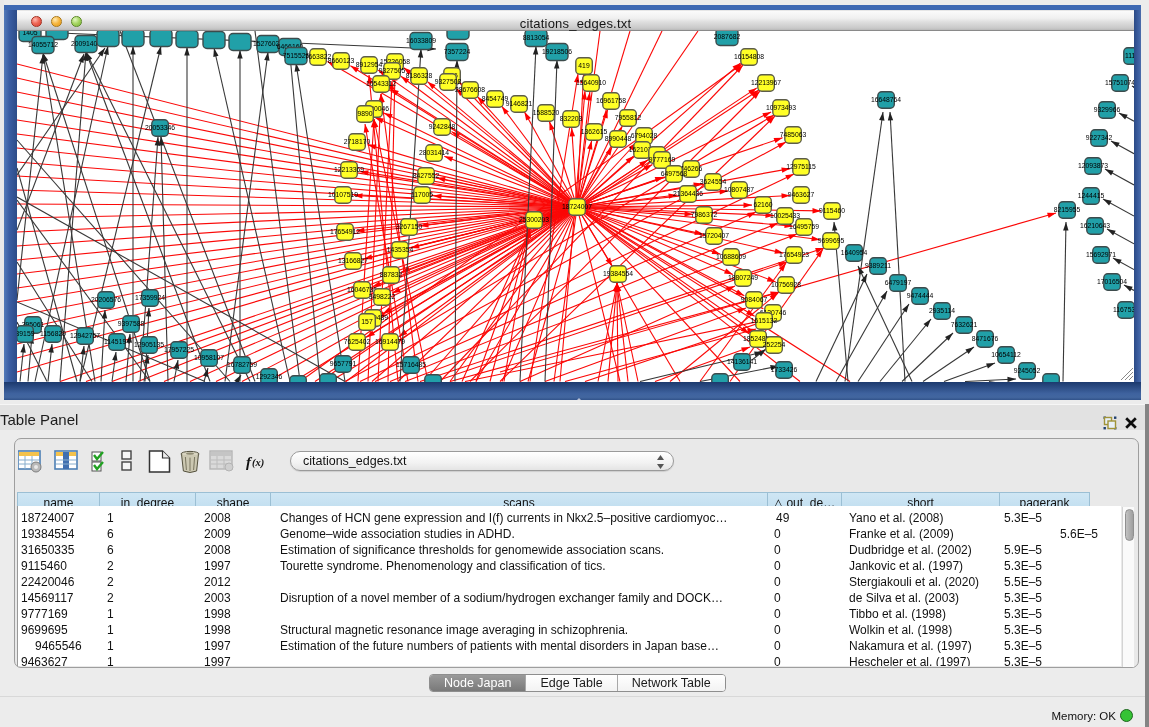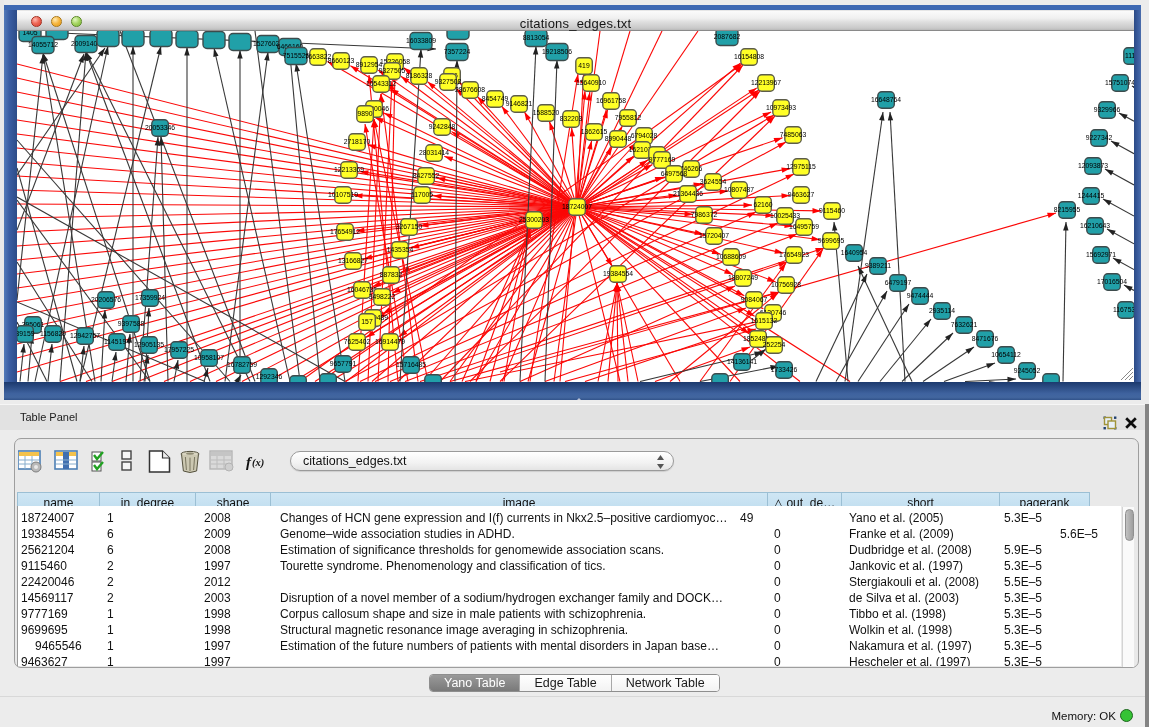--- a/index.html
+++ b/index.html
@@ -13,21 +13,21 @@
 #titlebar{position:absolute;left:13px;top:5px;width:1117px;height:21px;
  background:linear-gradient(180deg,#fbfbfb,#f0f0f0 38%,#dedede 58%,#c9c9c9 90%,#b9b9b9 100%);
  border-top:1px solid #e6e6e6;border-bottom:1px solid #8a8a8a;}
 #titlebar .t{position:absolute;left:0;right:0;top:4.5px;text-align:center;font-size:13px;color:#161616;letter-spacing:.2px}
 .tl{position:absolute;top:5.2px;width:10.5px;height:10.5px;border-radius:50%;}
 #canvas{position:absolute;left:13px;top:26px;width:1117px;height:351px;background:#fff;overflow:hidden}
 #notch{position:absolute;left:569px;top:393px;width:0;height:0;border-left:6px solid transparent;border-right:6px solid transparent;border-bottom:6px solid #b9c2d6}
 
 #tpanel{position:absolute;left:0;top:400px;width:1149px;height:327px;background:#ececec}
 #tphead{position:absolute;left:0;top:4px;width:1145px;height:26px;background:#e2e2e2;border-top:1px solid #f6f6f6}
-#tphead .t{position:absolute;left:20px;top:6px;font-size:11px;color:#1c1c1c}
+#tphead .t{position:absolute;left:0;top:6px;font-size:15px;color:#1c1c1c}
 #contbox{position:absolute;left:14px;top:38px;width:1125px;height:230px;background:#e9e9e9;border:1px solid #9e9e9e;border-radius:7px}
 #thead{position:absolute;left:17px;top:84px;width:1081px;height:22px}
 .hcell{position:absolute;top:8px;height:24px;background:linear-gradient(180deg,#cfe6f4,#bcdcee);border:1px solid #9bbfd4;border-left:none;
  font-size:12px;color:#111;text-align:center;line-height:21px}
 .hcell.first{border-left:1px solid #9bbfd4}
 .trow{position:absolute;left:0px;width:1121px;height:16px;font-size:12px;color:#111;overflow:hidden}
 .trow span{position:absolute;top:1px;white-space:nowrap}
 #vsb{position:absolute;left:1122px;top:107px;width:12px;height:160px;background:#fafafa;border-left:1px solid #d4d4d4}
 #vsbthumb{position:absolute;left:1.5px;top:2px;width:9px;height:32px;background:linear-gradient(90deg,#c2c2c2,#9e9e9e);border-radius:5px;border:0.5px solid #8f8f8f}
 
@@ -839,85 +839,84 @@
     <svg style="position:absolute;right:8px;top:3px" width="9" height="14" viewBox="0 0 9 14">
       <path d="M4.5 0 L8 5 H1 Z" fill="#555"></path>
         <path d="M4.5 14 L1 9 H8 Z" fill="#555"></path>
     </svg>
   </div>
 
   <div id="thead">
     <div class="hcell first" style="left:0px;width:83px">name</div>
     <div class="hcell" style="left:83px;width:96px">in_degree</div>
     <div class="hcell" style="left:179px;width:75px">shape</div>
-    <div class="hcell" style="left:254px;width:497px">image</div>
+    <div class="hcell" style="left:254px;width:497px">scans</div>
     <div class="hcell" style="left:751px;width:74px">△ out_de…</div>
     <div class="hcell" style="left:825px;width:158px">short</div>
     <div class="hcell" style="left:983px;width:90px">pagerank</div>
   </div>
   <div class="abs" style="left:17px;top:106px;width:1104px;height:160px;background:#fff"></div>
   <div class="abs" style="left:0;top:108px;width:1121px;height:158px;overflow:hidden">
 <div class="trow" style="top:2px">
         <span style="left:21px">18724007</span>
         <span style="left:107px">1</span>
         <span style="left:204px">2008</span>
         <span style="left:280px">Changes of HCN gene expression and I(f) currents in Nkx2.5–positive cardiomyoc…</span>
-        <span style="left:740px">49</span>
-        <span style="left:849px">Yano et al. (2005)</span>
+        <span style="left:776px">49</span>
+        <span style="left:849px">Yano et al. (2008)</span>
         <span style="left:1004px">5.3E–5</span>
       </div>
 <div class="trow" style="top:18px">
         <span style="left:21px">19384554</span>
         <span style="left:107px">6</span>
         <span style="left:204px">2009</span>
         <span style="left:280px">Genome–wide association studies in ADHD.</span>
         <span style="left:774px">0</span>
         <span style="left:849px">Franke et al. (2009)</span>
         <span style="left:1060px">5.6E–5</span>
       </div>
 <div class="trow" style="top:34px">
-        <span style="left:21px">25621204</span>
+        <span style="left:21px">31650335</span>
         <span style="left:107px">6</span>
         <span style="left:204px">2008</span>
         <span style="left:280px">Estimation of significance thresholds for genomewide association scans.</span>
         <span style="left:774px">0</span>
-        <span style="left:849px">Dudbridge et al. (2008)</span>
+        <span style="left:849px">Dudbridge et al. (2002)</span>
         <span style="left:1004px">5.9E–5</span>
       </div>
 <div class="trow" style="top:50px">
         <span style="left:21px">9115460</span>
         <span style="left:107px">2</span>
         <span style="left:204px">1997</span>
         <span style="left:280px">Tourette syndrome. Phenomenology and classification of tics.</span>
         <span style="left:774px">0</span>
         <span style="left:849px">Jankovic et al. (1997)</span>
         <span style="left:1004px">5.3E–5</span>
       </div>
 <div class="trow" style="top:66px">
         <span style="left:21px">22420046</span>
         <span style="left:107px">2</span>
         <span style="left:204px">2012</span>
         <span style="left:774px">0</span>
-        <span style="left:849px">Stergiakouli et al. (2008)</span>
+        <span style="left:849px">Stergiakouli et al. (2020)</span>
         <span style="left:1004px">5.5E–5</span>
       </div>
 <div class="trow" style="top:82px">
         <span style="left:21px">14569117</span>
         <span style="left:107px">2</span>
         <span style="left:204px">2003</span>
         <span style="left:280px">Disruption of a novel member of a sodium/hydrogen exchanger family and DOCK…</span>
         <span style="left:774px">0</span>
         <span style="left:849px">de Silva et al. (2003)</span>
         <span style="left:1004px">5.3E–5</span>
       </div>
 <div class="trow" style="top:98px">
         <span style="left:21px">9777169</span>
         <span style="left:107px">1</span>
         <span style="left:204px">1998</span>
-        <span style="left:280px">Corpus callosum shape and size in male patients with schizophrenia.</span>
         <span style="left:774px">0</span>
         <span style="left:849px">Tibbo et al. (1998)</span>
         <span style="left:1004px">5.3E–5</span>
       </div>
 <div class="trow" style="top:114px">
         <span style="left:21px">9699695</span>
         <span style="left:107px">1</span>
         <span style="left:204px">1998</span>
         <span style="left:280px">Structural magnetic resonance image averaging in schizophrenia.</span>
         <span style="left:774px">0</span>
@@ -940,21 +939,21 @@
         <span style="left:774px">0</span>
         <span style="left:849px">Hescheler et al. (1997)</span>
         <span style="left:1004px">5.3E–5</span>
       </div>
   </div>
   <div class="abs" style="left:17px;top:106px;width:1px;height:160px;background:#999"></div>
   <div id="vsb">
       <div id="vsbthumb"></div>
     </div>
   <div id="tabs">
-    <div class="tab sel">Yano Table</div>
+    <div class="tab sel">Node Japan</div>
       <div class="tab">Edge Table</div>
       <div class="tab">Network Table</div>
   </div>
   <div id="statline"></div>
   <div id="mem">Memory: OK</div>
   <div id="memdot"></div>
 </div>
 <div id="redge"></div>
 
 </body></html>

